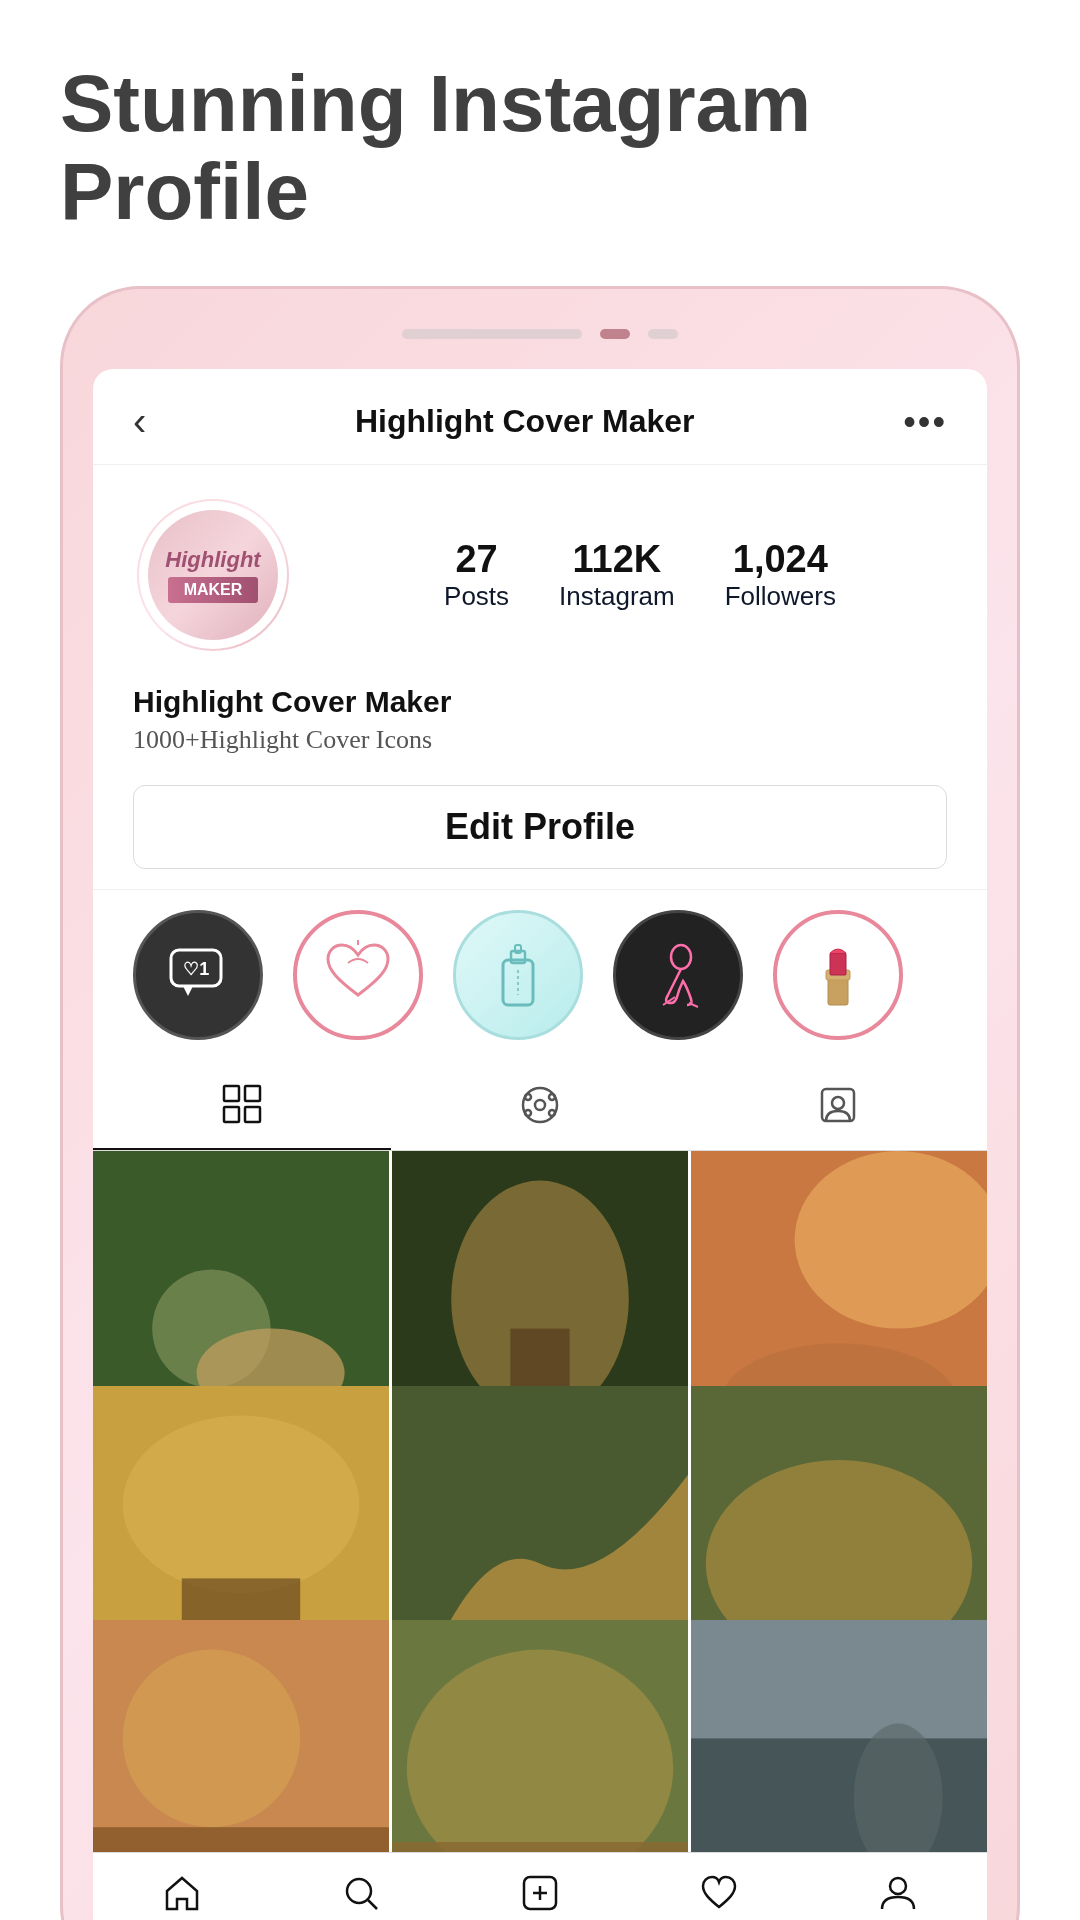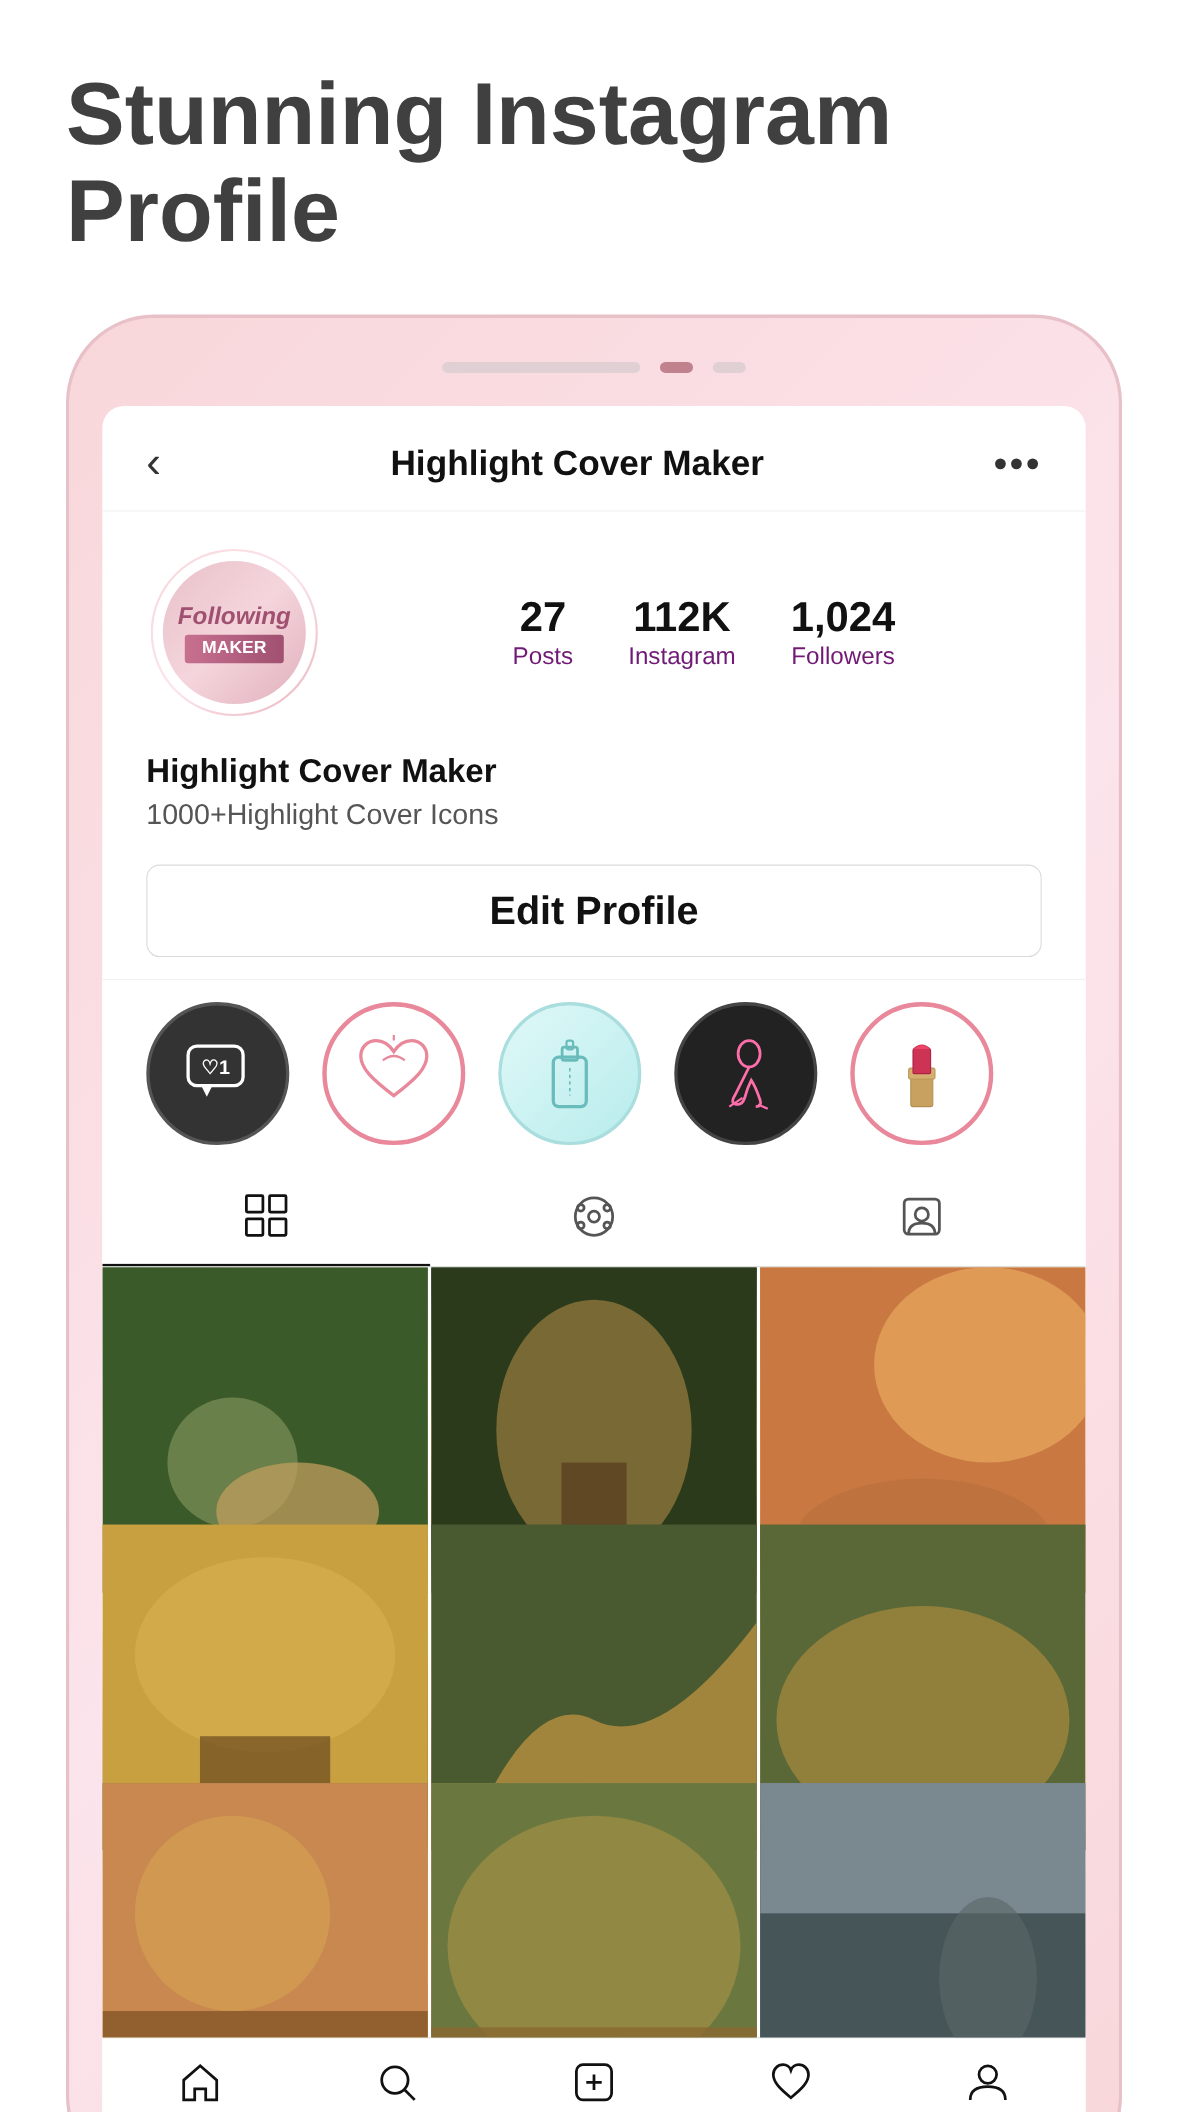--- a/index.html
+++ b/index.html
@@ -171,37 +171,38 @@
     .stat-item {
       text-align: center;
     }
     .stat-number {
       font-size: 38px;
       font-weight: 800;
       color: #111;
       display: block;
     }
     .stat-label {
-      font-size: 22px;
-      color: #701a75;
+      font-size: 26px;
+      color: #0f172a;
     }
 
     
     .ig-profile-info {
       padding: 0 40px 20px 40px;
     }
     .ig-username {
       font-size: 30px;
       font-weight: 800;
       color: #111;
     }
     .ig-bio {
       font-size: 26px;
       color: #555;
       margin-top: 6px;
+      font-family: Liberation Serif, serif;
     }
 
     
     .edit-profile-btn {
       margin: 10px 40px 20px 40px;
       padding: 20px;
       border: 1.5px solid #dbdbdb;
       border-radius: 12px;
       text-align: center;
       font-size: 36px;
@@ -347,21 +348,21 @@
       <span class="ig-nav-title">Highlight Cover Maker</span>
       <span class="ig-nav-more">•••</span>
     </div>
 
     <div class="ig-profile">
 
       <div class="profile-avatar">
         <div class="avatar-ring"></div>
         <div class="avatar-inner">
           <div class="avatar-content">
-            <span class="highlight-text">Following</span>
+            <span class="highlight-text">Highlight</span>
             <span class="highlight-banner">MAKER</span>
           </div>
         </div>
       </div>
 
       <div class="profile-stats">
         <div class="stat-item">
           <span class="stat-number">27</span>
           <span class="stat-label">Posts</span>
         </div>

